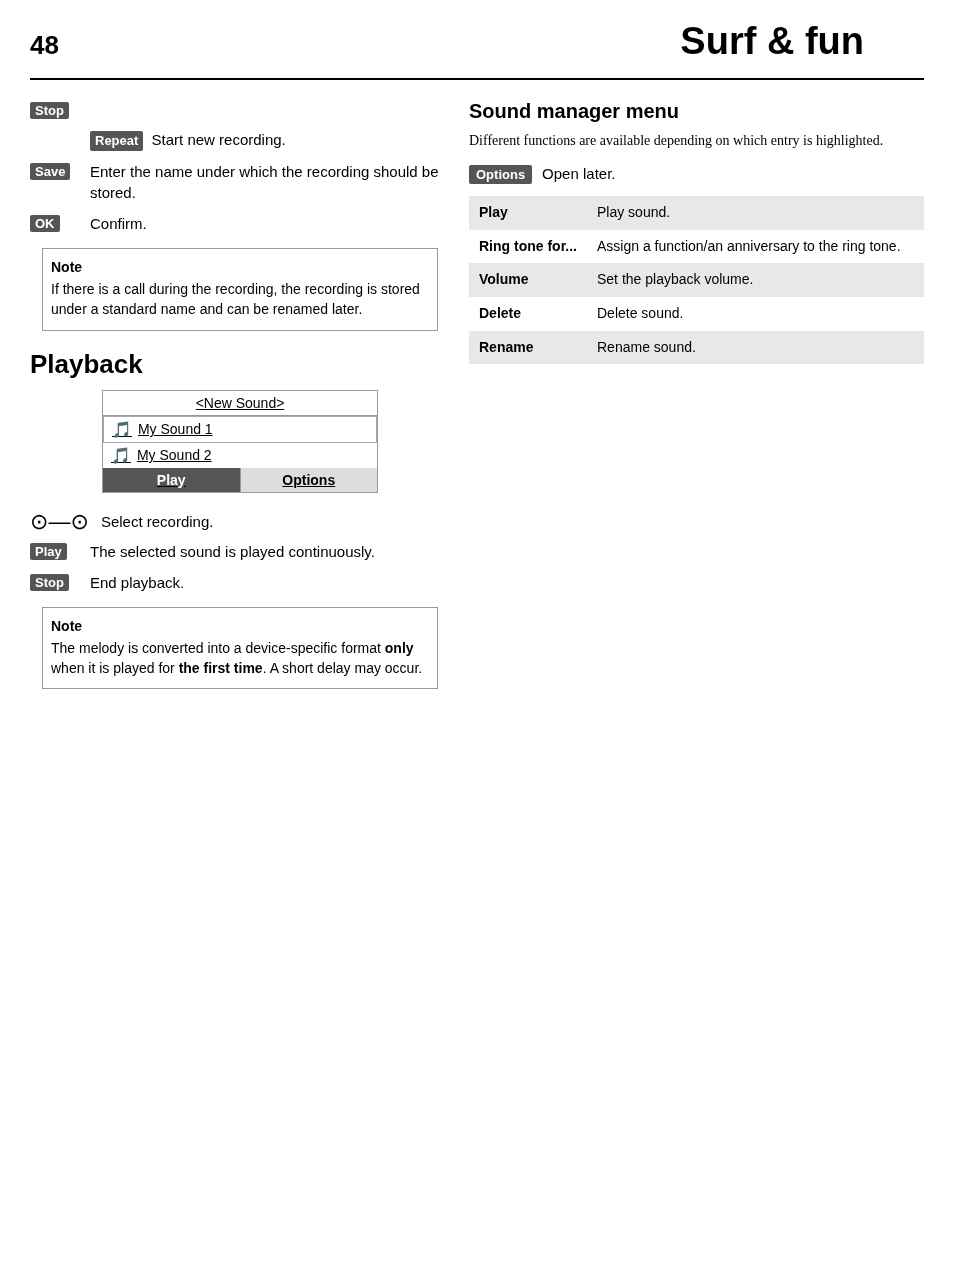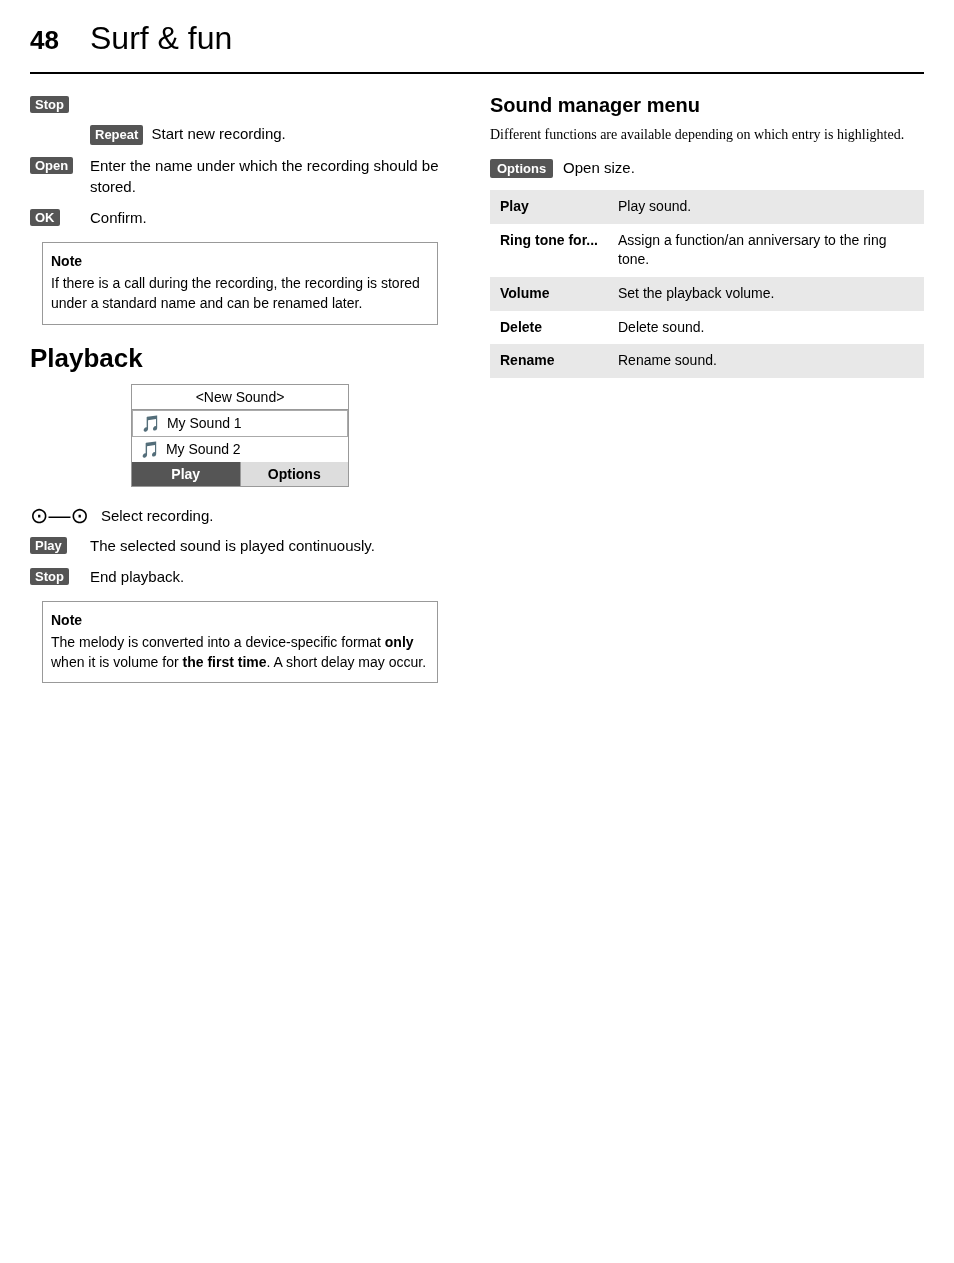--- a/index.html
+++ b/index.html
@@ -21,31 +21,31 @@
       padding-bottom: 15px;
       margin-bottom: 20px;
     }
     .page-number {
       font-size: 26px;
       font-weight: bold;
       margin-right: 20px;
       min-width: 40px;
     }
     .page-title {
-      font-size: 32px;
-      font-weight: normal;
-      flex: 1;
-      text-align: left;
+      font-size: 38px;
+      font-weight: bold;
+      flex: 1;
+      text-align: right;
       padding-right: 60px;
     }
 
     
     .columns {
       display: flex;
-      gap: 40px;
+      gap: 19px;
     }
     .col-left {
       flex: 1;
       max-width: 420px;
     }
     .col-right {
       flex: 1;
     }
 
     
@@ -103,22 +103,23 @@
 
     
     .playback-ui {
       display: flex;
       flex-direction: column;
       align-items: center;
       margin: 10px 0 16px 0;
     }
     .playback-menu {
       border: 1.5px solid #999;
-      width: 218px;
-      font-size: 14px;
+      width: 276px;
+      font-size: 14px;
+      text-decoration: underline;
     }
     .playback-menu-header {
       text-align: center;
       padding: 4px 8px;
       border-bottom: 1px solid #999;
       font-size: 14px;
     }
     .playback-menu-item {
       display: flex;
       align-items: center;
@@ -249,21 +250,21 @@
     <div class="instr-row">
       <div class="instr-badge"></div>
       <div class="instr-text">
         <span class="btn-badge">Repeat</span>
         <span>Start new recording.</span>
       </div>
     </div>
 
     <div class="instr-row">
       <div class="instr-badge">
-        <span class="btn-badge">Open</span>
+        <span class="btn-badge">Save</span>
       </div>
       <div class="instr-text">Enter the name under which the recording should be stored.</div>
     </div>
 
     <div class="instr-row">
       <div class="instr-badge">
         <span class="btn-badge">OK</span>
       </div>
       <div class="instr-text">Confirm.</div>
     </div>
@@ -308,34 +309,34 @@
     <div class="instr-row">
       <div class="instr-badge">
         <span class="btn-badge">Stop</span>
       </div>
       <div class="instr-text">End playback.</div>
     </div>
 
     <div class="note-box">
       <div class="note-title">Note</div>
       <div class="note-body">
-        <span>The melody is converted into a device-specific format </span><strong>only</strong><span> when it is volume for </span><strong>the first time</strong><span>. A short delay may occur.</span>
+        <span>The melody is converted into a device-specific format </span><strong>only</strong><span> when it is played for </span><strong>the first time</strong><span>. A short delay may occur.</span>
       </div>
     </div>
 
   </div>
 
   <div class="col-right">
 
     <div class="sound-manager-title">Sound manager menu</div>
     <div class="sound-manager-desc">Different functions are available depending on which entry is highlighted.</div>
 
     <div class="options-row">
       <span class="options-badge">Options</span>
-      <span>Open size.</span>
+      <span>Open later.</span>
     </div>
 
     <table class="menu-table">
       <tbody id="menu-table-body">
       <tr>
             <td>Play</td>
             <td>Play sound.</td>
           </tr>
           <tr>
             <td>Ring tone for...</td>

